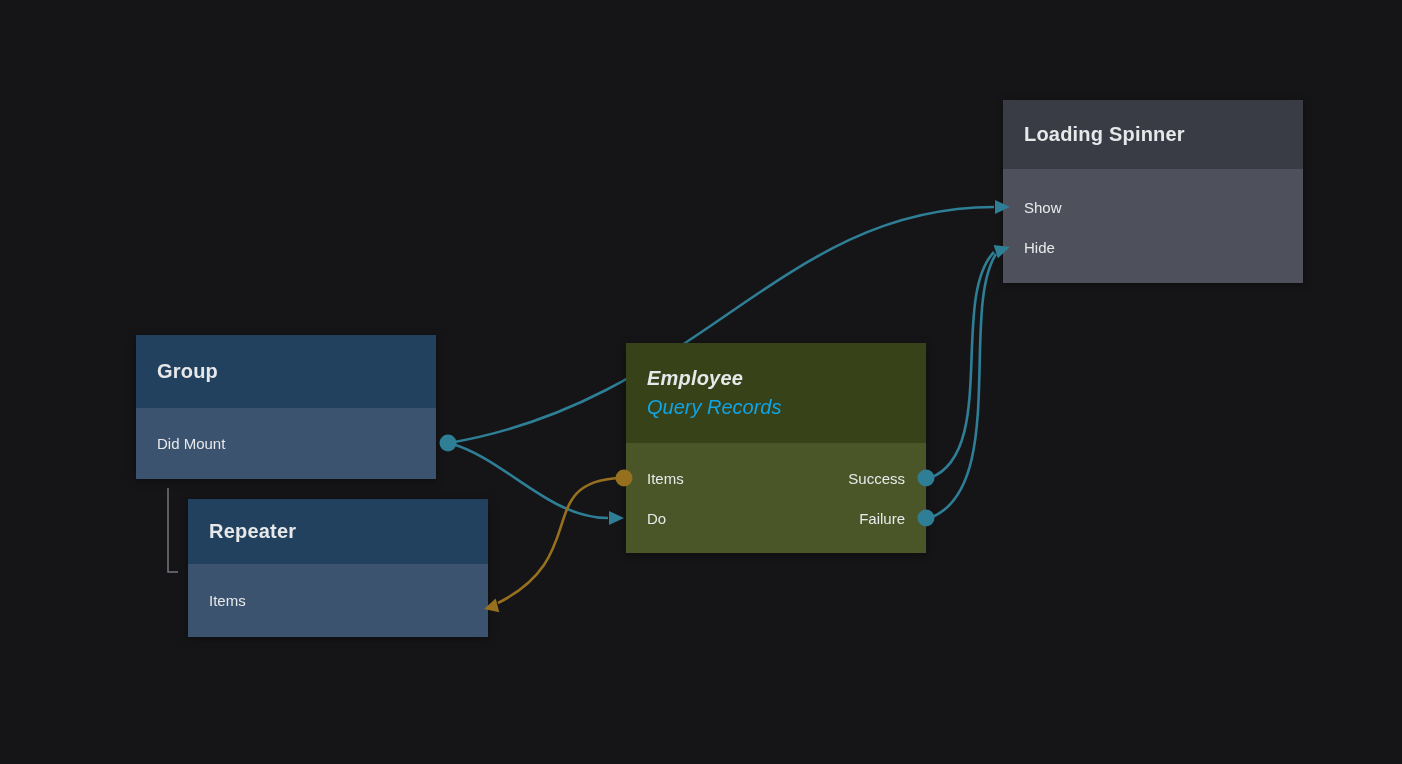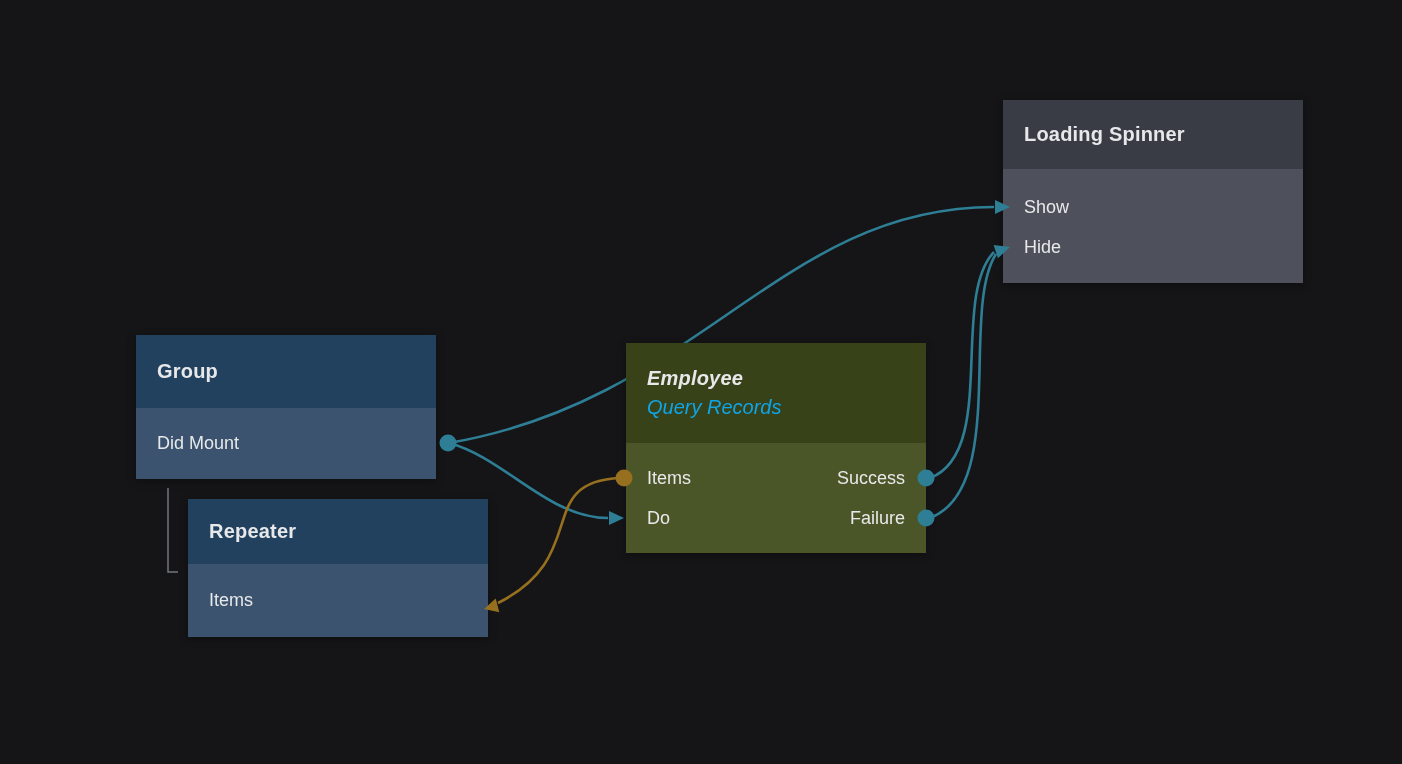--- a/index.html
+++ b/index.html
@@ -49,21 +49,21 @@
     line-height: 29px;
   }
 
   .node-body { width: 100%; }
 
   .port-row {
     display: flex;
     align-items: center;
     height: 40px;
     padding: 0 21px;
-    font-size: 18px;
+    font-size: 15px;
     color: #e7e9ea;
   }
   .port-row.single { height: 100%; }
   .port-row.align-right { justify-content: flex-start; }
   .port-row.split { justify-content: space-between; }
 
   
   #node-group { left: 136px; top: 335px; }
   #node-group .node-header { height: 73px; background: #22415e; }
   #node-group .node-body   { height: 71px; background: #3b536e; }

